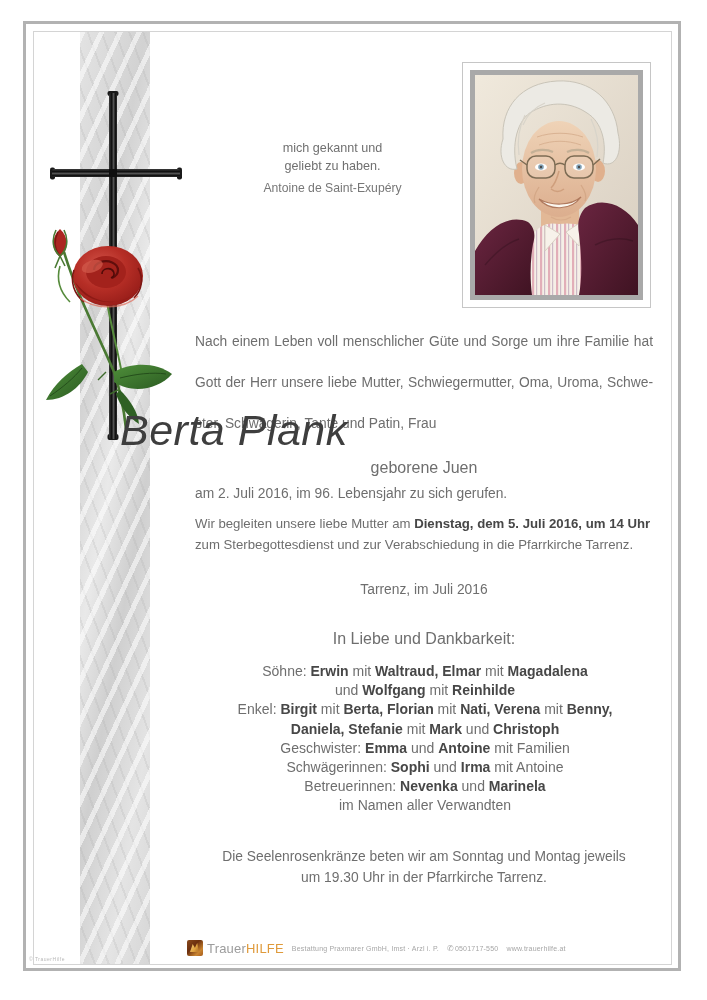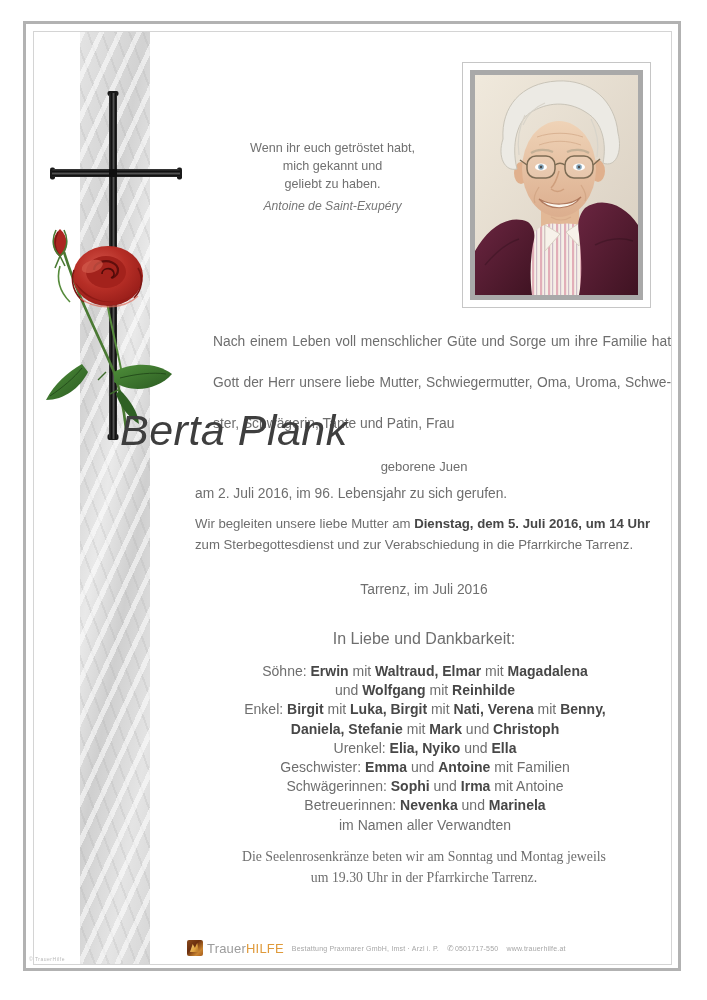--- a/index.html
+++ b/index.html
@@ -12,47 +12,47 @@
   .stripe{position:absolute;left:80px;top:32px;width:70px;height:932px;
         background:
           repeating-linear-gradient(115deg, rgba(255,255,255,0.55) 0 5px, rgba(255,255,255,0) 5px 17px),
           repeating-linear-gradient(70deg, rgba(170,170,170,0.20) 0 2px, rgba(0,0,0,0) 2px 13px),
           linear-gradient(100deg,#e3e3e3 0%,#d2d2d2 28%,#e9e9e9 46%,#cfcfcf 62%,#e4e4e4 82%,#d6d6d6 100%);}
   .cross{position:absolute;left:49px;top:90px;width:134px;height:352px;}
   .rose{position:absolute;left:36px;top:222px;width:150px;height:215px;}
 
   .quote{position:absolute;left:205px;top:139px;width:255px;text-align:center;
         font-size:12.6px;line-height:18px;color:#707070;}
-  .quote .attr{margin-top:4px;font-style:italic;font-size:12.2px;color:#777;}
+  .quote .attr{margin-top:4px;font-size:12.2px;color:#777;}
 
   .photo-frame{position:absolute;left:462px;top:62px;width:189px;height:246px;
         box-sizing:border-box;background:#fff;border:1px solid #c6c6c6;padding:7px;}
   .photo-inner{width:100%;height:100%;box-sizing:border-box;border:5px solid #a9a9a9;}
   .photo-inner svg{display:block;width:100%;height:100%;}
 
-  .intro{position:absolute;left:195px;top:332px;width:458px;font-size:13.8px;line-height:20.5px;margin-left:18px;}
+  .intro{position:absolute;left:195px;top:332px;width:458px;font-size:13.8px;line-height:20.5px;}
   .jline{text-align:justify;}
   .jline::after{content:"";display:inline-block;width:100%;}
 
   .name{position:absolute;left:120px;top:406px;width:467px;text-align:left;
         font-size:43px;line-height:48px;font-style:italic;font-weight:400;
         color:#3e3e3e;letter-spacing:0.5px;}
-  .maiden{position:absolute;left:195px;top:459px;width:458px;text-align:center;font-size:13px;}
+  .maiden{position:absolute;left:195px;top:459px;width:458px;text-align:center;font-size:16px;}
   .called{position:absolute;left:195px;top:486px;width:470px;font-size:13.8px;}
 
   .funeral{position:absolute;left:195px;top:514px;width:470px;font-size:13.2px;line-height:20.5px;}
   .funeral .fline{white-space:nowrap;}
 
   .place-date{position:absolute;left:195px;top:582px;width:458px;text-align:center;font-size:13.8px;}
   .gratitude{position:absolute;left:195px;top:630px;width:458px;text-align:center;font-size:16px;}
 
   .family{position:absolute;left:145px;top:662px;width:560px;text-align:center;
         font-size:14px;line-height:19.2px;}
   .rosary{position:absolute;left:195px;top:847px;width:458px;text-align:center;
-        font-size:13.8px;line-height:20.5px;font-family:Liberation Serif, serif;}
+        font-size:13.8px;line-height:20.5px;}
 
   .sb{font-weight:bold;color:#474747;}
 
   .footer{position:absolute;left:187px;top:939px;height:18px;display:flex;align-items:center;}
   .logo-sq{width:16px;height:16px;margin-right:4px;border-radius:2px;
         background:linear-gradient(135deg,#8a4a1c 0%,#6b2f0e 40%,#c98430 75%,#a55b1d 100%);
         position:relative;overflow:hidden;flex:0 0 auto;}
   .logo-sq i{position:absolute;left:3px;top:3px;width:9px;height:9px;display:block;
         background:linear-gradient(120deg,#f2cf7a 0%,#e0a23f 60%,rgba(240,200,120,0) 100%);
         clip-path:polygon(0 100%,30% 10%,55% 55%,80% 0,100% 100%);}
@@ -135,21 +135,20 @@
       <path d="M-6,-2 a6,5 0 1 1 9,4" fill="none" stroke="#4f0a08" stroke-width="1.6"></path>
       <ellipse cx="-12" cy="-14" rx="11" ry="6" fill="#d0584a" opacity="0.75" transform="rotate(-18)"></ellipse>
       <path d="M-34,-6 C-38,6 -34,18 -24,26" fill="none" stroke="#7c1512" stroke-width="1.6"></path>
       <path d="M30,-8 C36,2 34,14 26,22" fill="none" stroke="#7c1512" stroke-width="1.6"></path>
       <path d="M-28,22 C-14,34 16,34 30,20" fill="none" stroke="#e06a58" stroke-width="1.4" opacity="0.7"></path>
     </g>
     <path d="M70,150 L62,158 M82,168 L74,172" stroke="#3c6a2a" stroke-width="1.4"></path>
   </svg>
 
   <div class="quote">
-    <div>Wenn ihr euch getröstet habt,</div>
     <div>mich gekannt und</div>
     <div>geliebt zu haben.</div>
     <div class="attr">Antoine de Saint-Exupéry</div>
   </div>
 
   <div class="photo-frame">
     <div class="photo-inner">
       <svg viewBox="0 0 163 220" preserveAspectRatio="none">
         <defs>
           <linearGradient id="bgG" x1="0" y1="0" x2="1" y2="1">
@@ -216,23 +215,22 @@
     <div class="fline"><span>Wir begleiten unsere liebe Mutter am </span><span class="sb">Dienstag, dem 5. Juli 2016, um 14 Uhr</span></div>
     <div class="fline"><span>zum Sterbegottesdienst und zur Verabschiedung in die Pfarrkirche Tarrenz.</span></div>
   </div>
 
   <div class="place-date">Tarrenz, im Juli 2016</div>
   <div class="gratitude">In Liebe und Dankbarkeit:</div>
 
   <div class="family">
     <div><span>Söhne: </span><span class="sb">Erwin</span><span> mit </span><span class="sb">Waltraud, Elmar</span><span> mit </span><span class="sb">Magadalena</span></div>
     <div><span>und </span><span class="sb">Wolfgang</span><span> mit </span><span class="sb">Reinhilde</span></div>
-    <div><span>Enkel: </span><span class="sb">Birgit</span><span> mit </span><span class="sb">Luka, Birgit</span><span> mit </span><span class="sb">Nati, Verena</span><span> mit </span><span class="sb">Benny,</span></div>
+    <div><span>Enkel: </span><span class="sb">Birgit</span><span> mit </span><span class="sb">Berta, Florian</span><span> mit </span><span class="sb">Nati, Verena</span><span> mit </span><span class="sb">Benny,</span></div>
     <div><span class="sb">Daniela, Stefanie</span><span> mit </span><span class="sb">Mark</span><span> und </span><span class="sb">Christoph</span></div>
-    <div><span>Urenkel: </span><span class="sb">Elia, Nyiko</span><span> und </span><span class="sb">Ella</span></div>
     <div><span>Geschwister: </span><span class="sb">Emma</span><span> und </span><span class="sb">Antoine</span><span> mit Familien</span></div>
     <div><span>Schwägerinnen: </span><span class="sb">Sophi</span><span> und </span><span class="sb">Irma</span><span> mit Antoine</span></div>
     <div><span>Betreuerinnen: </span><span class="sb">Nevenka</span><span> und </span><span class="sb">Marinela</span></div>
     <div><span>im Namen aller Verwandten</span></div>
   </div>
 
   <div class="rosary">
     <div>Die Seelenrosenkränze beten wir am Sonntag und Montag jeweils</div>
     <div>um 19.30 Uhr in der Pfarrkirche Tarrenz.</div>
   </div>

